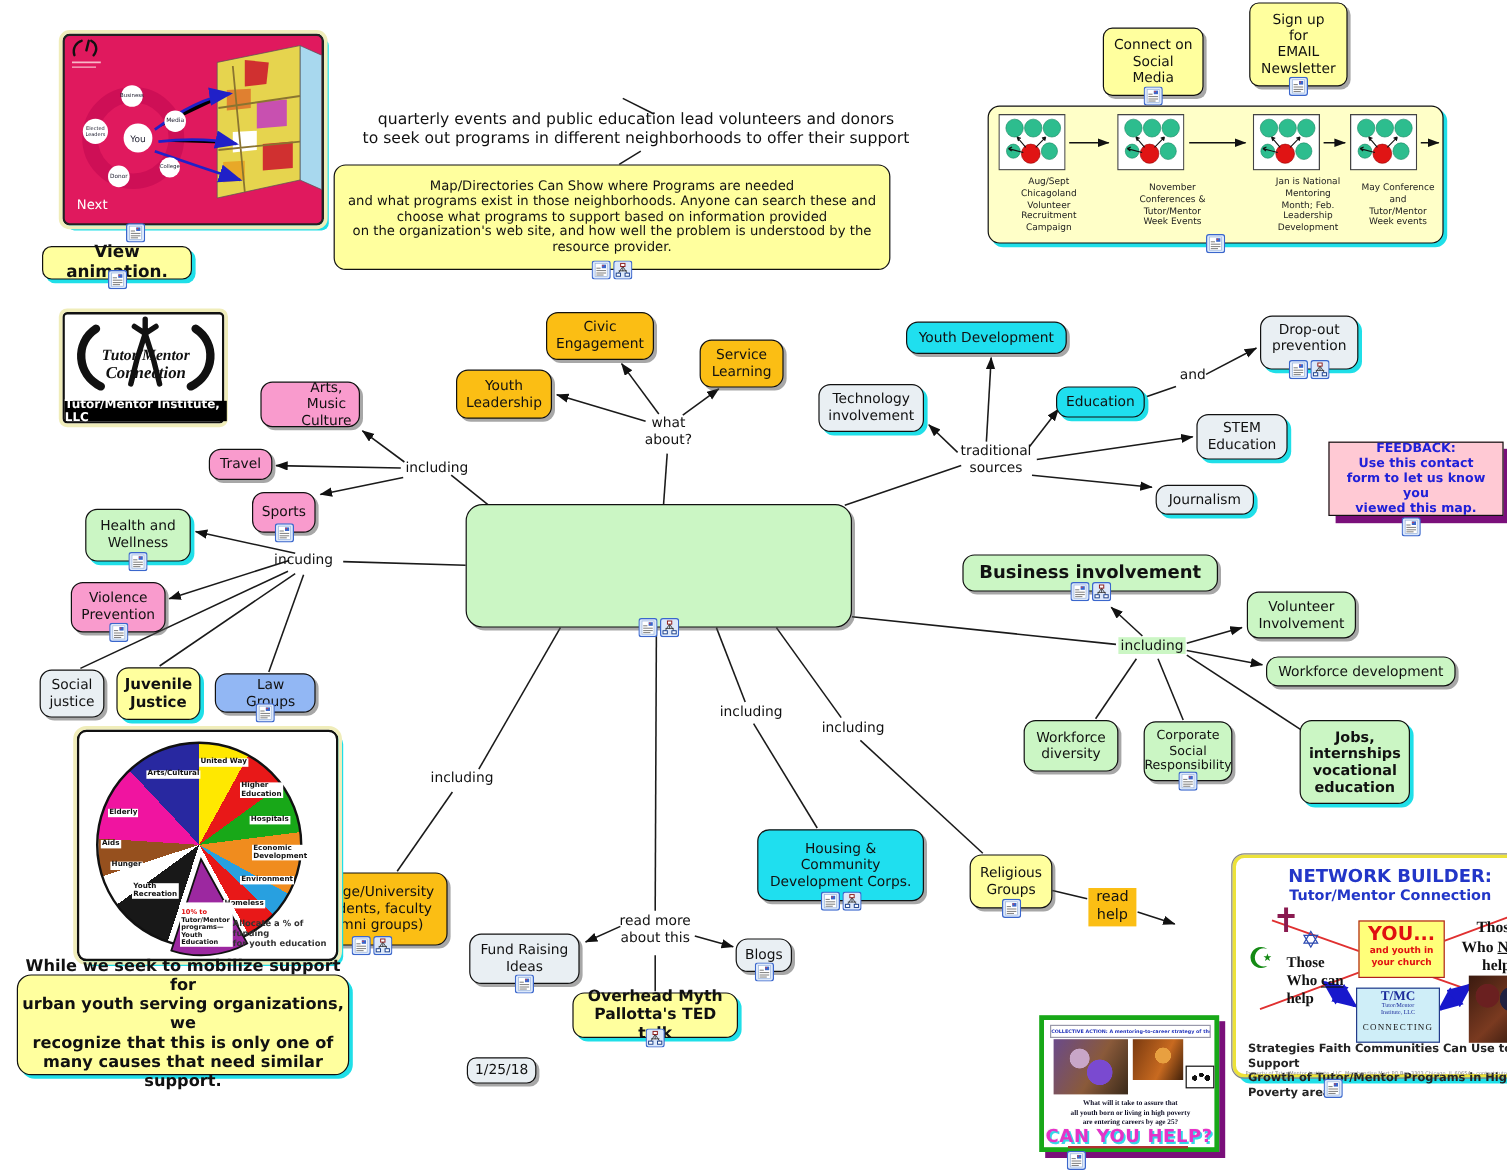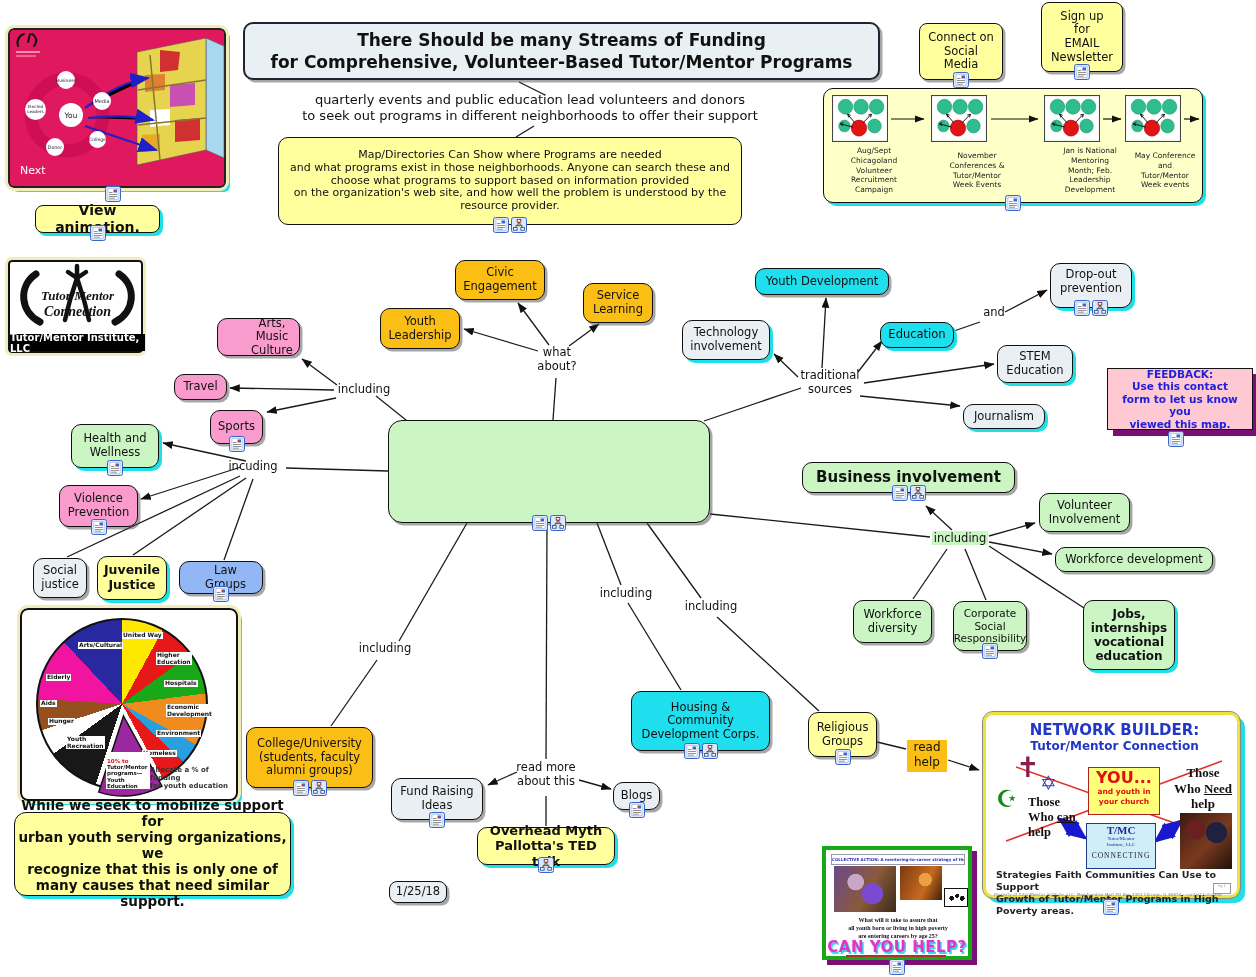--- a/index.html
+++ b/index.html
@@ -18,21 +18,21 @@
   .sh-cyan{box-shadow:3px 3px 0 #1FDFE8;}
   .sh-purple{box-shadow:6px 6px 0 #7A0F7A;border-radius:0;}
   .sh-navy{box-shadow:5px 6px 0 #1a1a7a;}
   .bold{font-weight:bold;}
   .llabel{position:absolute;font-size:11.5px;line-height:1.25;text-align:center;
           color:#111;z-index:2;}
   .icrow{position:absolute;left:50%;bottom:-9px;transform:translateX(-50%);
          display:flex;gap:2px;z-index:4;}
   .ic{width:16px;height:16px;display:inline-block;}
   .ic-abs{position:absolute;z-index:5;}
-  .imgbox{position:absolute;box-sizing:border-box;z-index:3;}
+  .imgbox{position:absolute;box-sizing:border-box;z-index:3;margin-left:44px;}
   .chip{position:absolute;background:#fff;font-size:6px;font-weight:bold;
         line-height:1.12;padding:0 1px;color:#111;white-space:pre-line;z-index:6;}
   .serif{font-family:"Liberation Serif","DejaVu Serif",serif;}
   .mini{position:absolute;}
   .tl-cap{position:absolute;font-size:7.5px;line-height:1.3;color:#222;white-space:pre-line;}
 </style>
 </head>
 <body>
 
 <div id="stage">
@@ -154,22 +154,20 @@
     <svg class="overlay" width="135" height="70">
       <path d="M30 60 C10 50 8 24 26 12" stroke="#111" stroke-width="7" fill="none" stroke-linecap="round"></path>
       <path d="M105 60 C125 50 127 24 109 12" stroke="#111" stroke-width="7" fill="none" stroke-linecap="round"></path>
       <path d="M67 16 L60 38 L55 58 M67 16 L74 38 L79 58 M58 10 l9,6 9,-6 M67 4 l0,12" stroke="#111" stroke-width="4.5" fill="none" stroke-linecap="round"></path>
     </svg>
     <div class="serif bold" style="position:absolute;left:0;top:26px;width:135px;text-align:center;font-size:13px;font-style:italic;">Tutor/Mentor</div>
     <div class="serif bold" style="position:absolute;left:0;top:42px;width:135px;text-align:center;font-size:14px;font-style:italic;">Connection</div>
     <div class="bold" style="position:absolute;left:0;bottom:0;width:135px;height:17px;background:#000;color:#fff;font-size:10px;display:flex;align-items:center;justify-content:center;">Tutor/Mentor Institute, LLC</div>
   </div>
 
-  <div class="node bold pre" style="left:243px;top:22px;width:637px;height:58px;background:#E8F0F4;border:2px solid #223;border-radius:10px;font-size:17px;line-height:1.3;"><span class="pre">There Should be many Streams of Funding
-for Comprehensive,  Volunteer-Based Tutor/Mentor Programs</span></div>
 
   <div class="llabel pre" style="left:280px;top:92px;width:500px;font-size:13px;">quarterly events and public education lead volunteers and donors
 to seek out programs in different neighborhoods to offer their support</div>
 
   <div class="node yellow" style="left:278px;top:137px;width:464px;height:88px;font-size:11px;border-radius:10px;box-shadow:none;">
     <span class="pre">Map/Directories Can Show where Programs are needed
 and what programs exist in those neighborhoods. Anyone can search these and
 choose what programs to support based on information provided
 on the organization's web site, and how well the problem is understood by the
 resource provider.</span>

